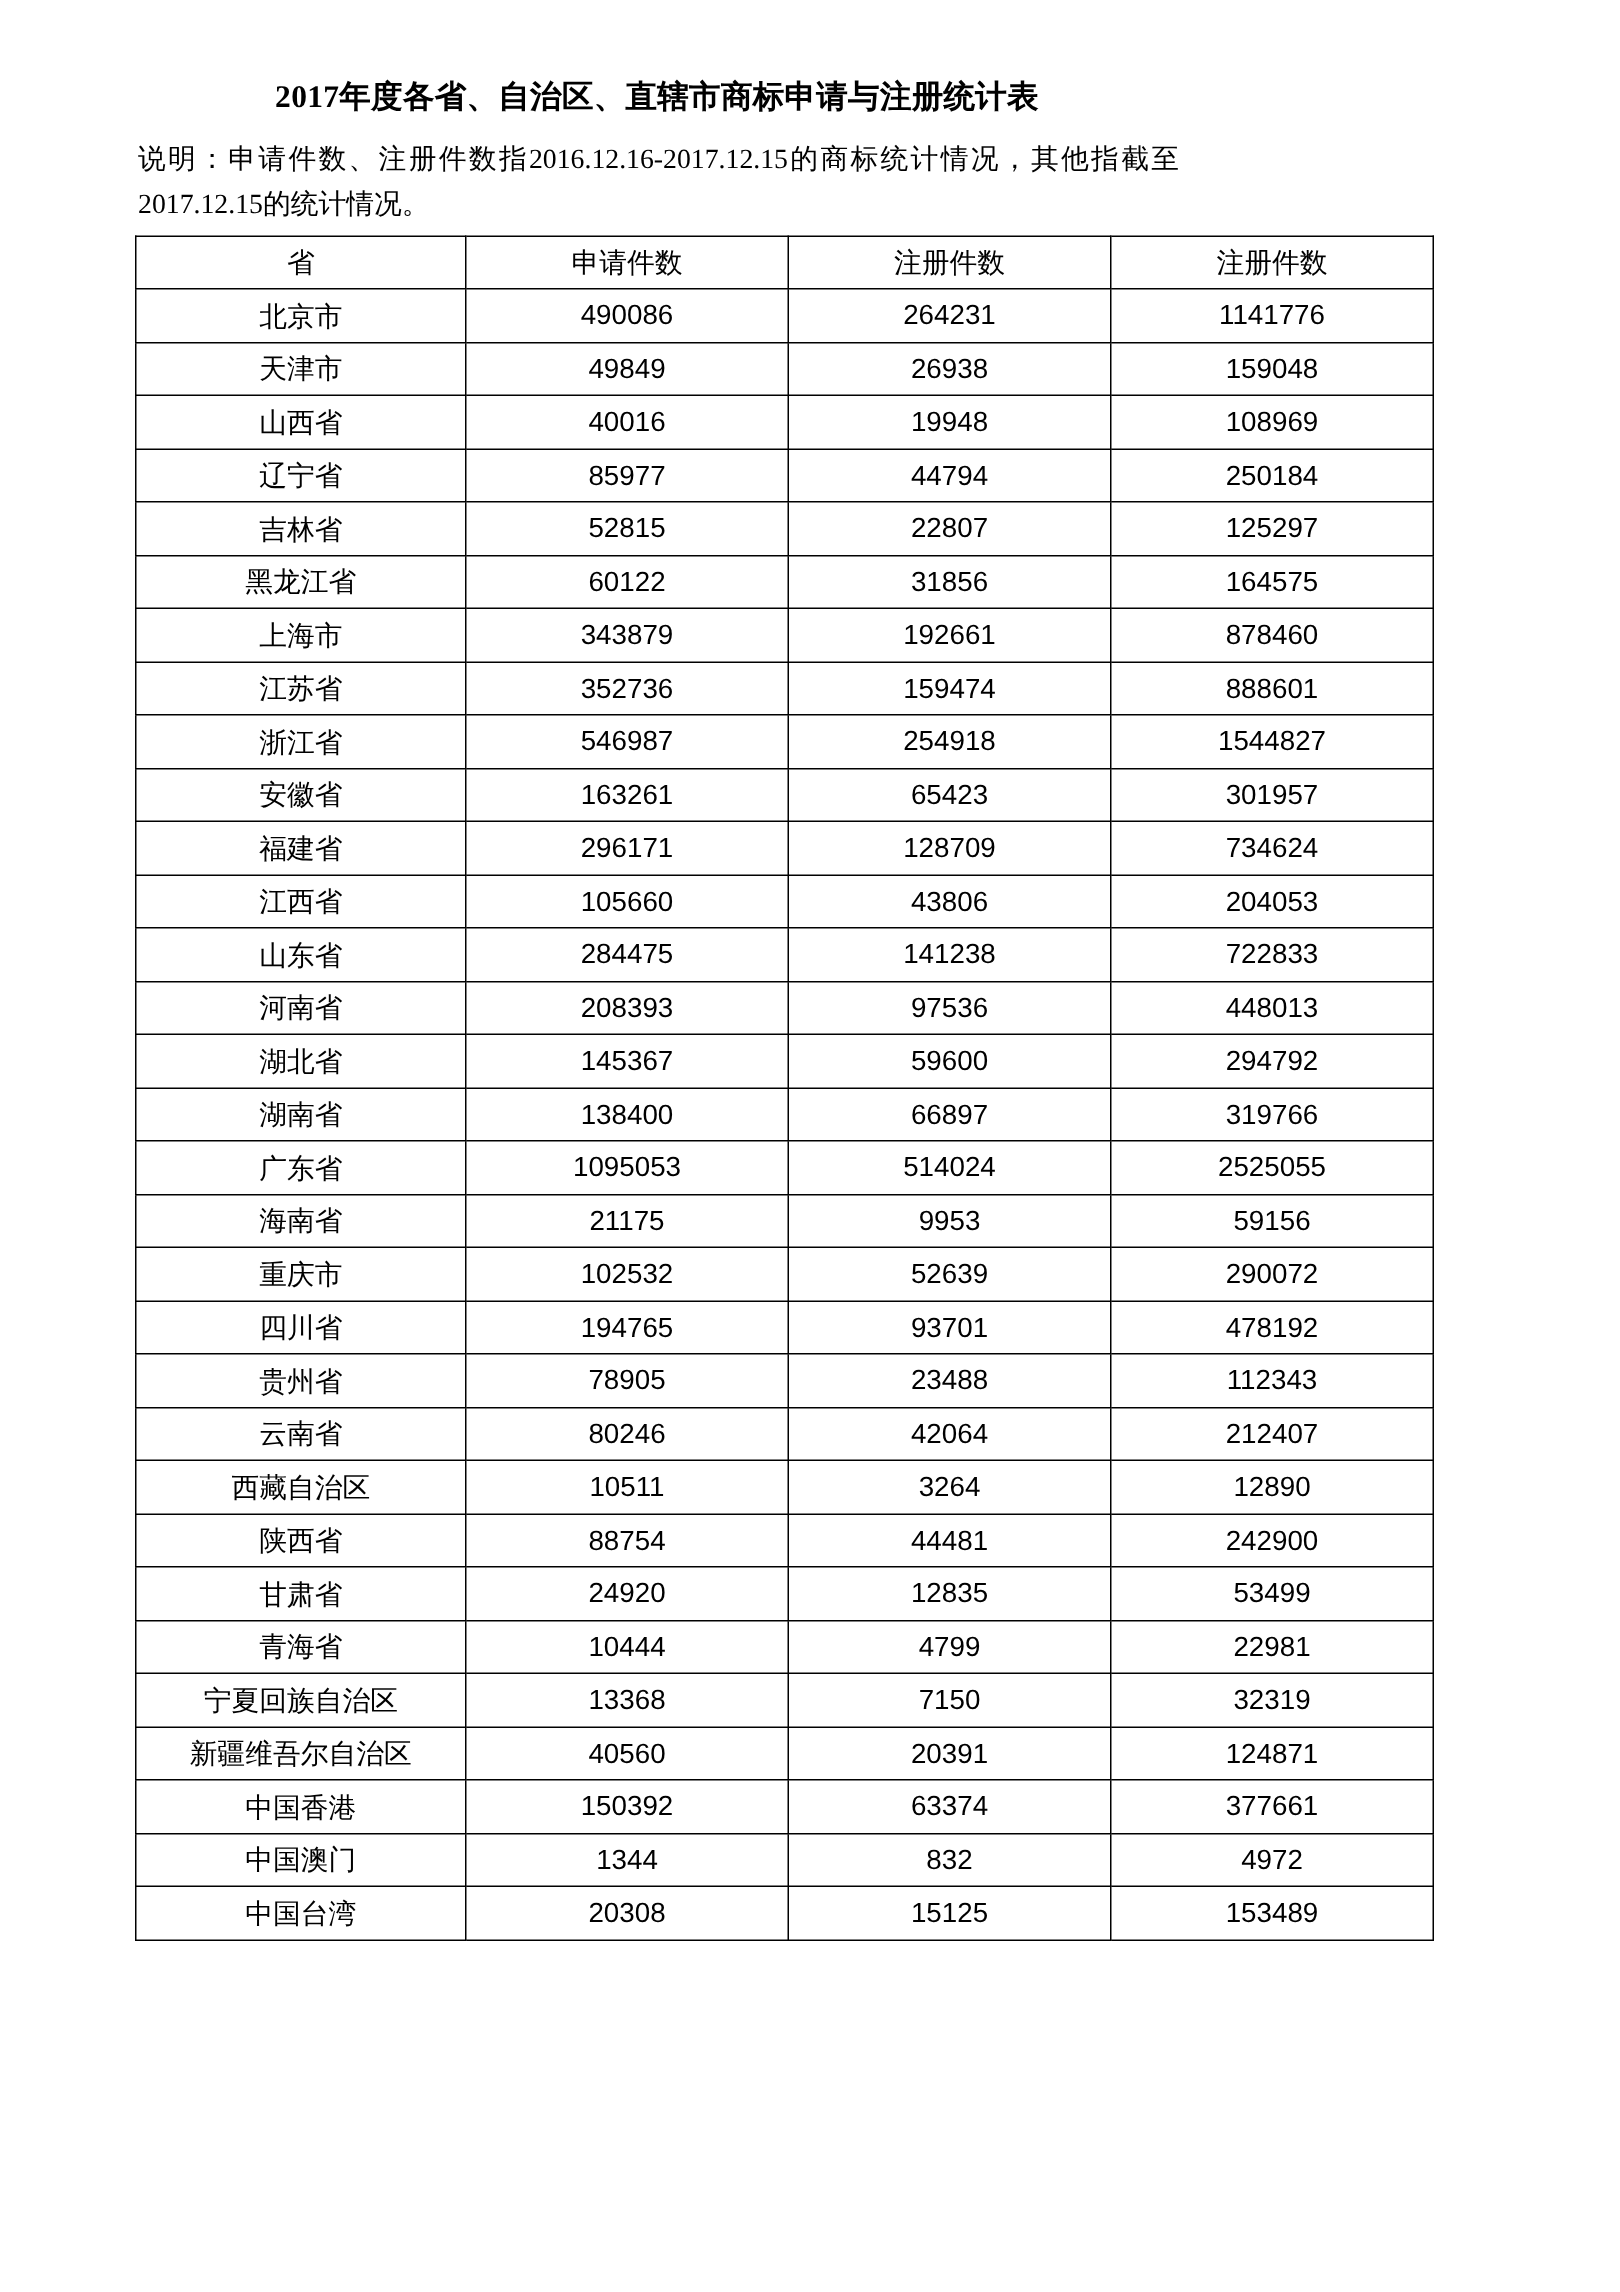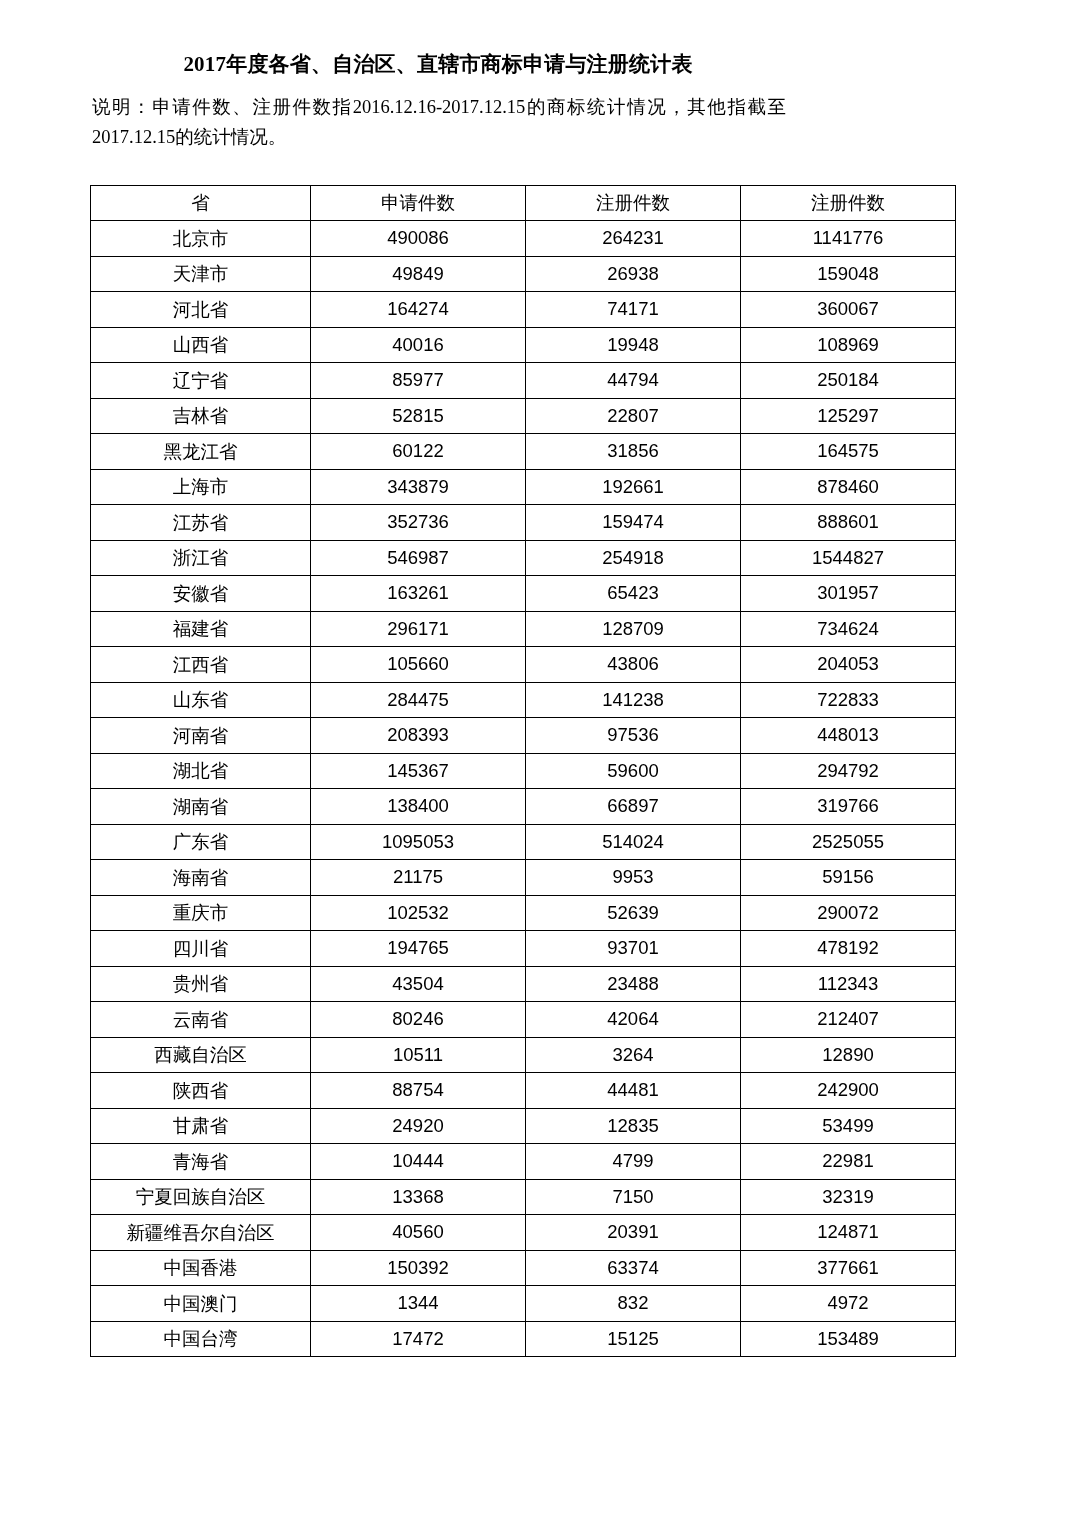--- a/index.html
+++ b/index.html
@@ -25,21 +25,21 @@
     font-weight: bold;
     font-size: 21px;
     line-height: 1.4;
     margin: 10px 0 14px 0;
     letter-spacing: 0.2px;
   }
   .doc-note {
     font-size: 18.5px;
     line-height: 1.6;
     text-align: justify;
-    margin: 0 0 32px 2px;
+    margin: 0 0 4px 2px;
     font-family: Liberation Serif, serif;
   }
   table.stat-table {
     border-collapse: collapse;
     width: 866px;
     margin: 0 auto;
     table-layout: fixed;
   }
   table.stat-table td, table.stat-table th {
     border: 1px solid #000000;
@@ -91,26 +91,20 @@
           <td class="num">264231</td>
           <td class="num">1141776</td>
         </tr>
         <tr>
           <td class="prov">天津市</td>
           <td class="num">49849</td>
           <td class="num">26938</td>
           <td class="num">159048</td>
         </tr>
         <tr>
-          <td class="prov">河北省</td>
-          <td class="num">164274</td>
-          <td class="num">74171</td>
-          <td class="num">360067</td>
-        </tr>
-        <tr>
           <td class="prov">山西省</td>
           <td class="num">40016</td>
           <td class="num">19948</td>
           <td class="num">108969</td>
         </tr>
         <tr>
           <td class="prov">辽宁省</td>
           <td class="num">85977</td>
           <td class="num">44794</td>
           <td class="num">250184</td>
@@ -206,21 +200,21 @@
           <td class="num">290072</td>
         </tr>
         <tr>
           <td class="prov">四川省</td>
           <td class="num">194765</td>
           <td class="num">93701</td>
           <td class="num">478192</td>
         </tr>
         <tr>
           <td class="prov">贵州省</td>
-          <td class="num">43504</td>
+          <td class="num">78905</td>
           <td class="num">23488</td>
           <td class="num">112343</td>
         </tr>
         <tr>
           <td class="prov">云南省</td>
           <td class="num">80246</td>
           <td class="num">42064</td>
           <td class="num">212407</td>
         </tr>
         <tr>
@@ -266,20 +260,20 @@
           <td class="num">377661</td>
         </tr>
         <tr>
           <td class="prov">中国澳门</td>
           <td class="num">1344</td>
           <td class="num">832</td>
           <td class="num">4972</td>
         </tr>
         <tr>
           <td class="prov">中国台湾</td>
-          <td class="num">17472</td>
+          <td class="num">20308</td>
           <td class="num">15125</td>
           <td class="num">153489</td>
         </tr>
       </tbody>
   </table>
 
 </div>
 
 </body></html>

